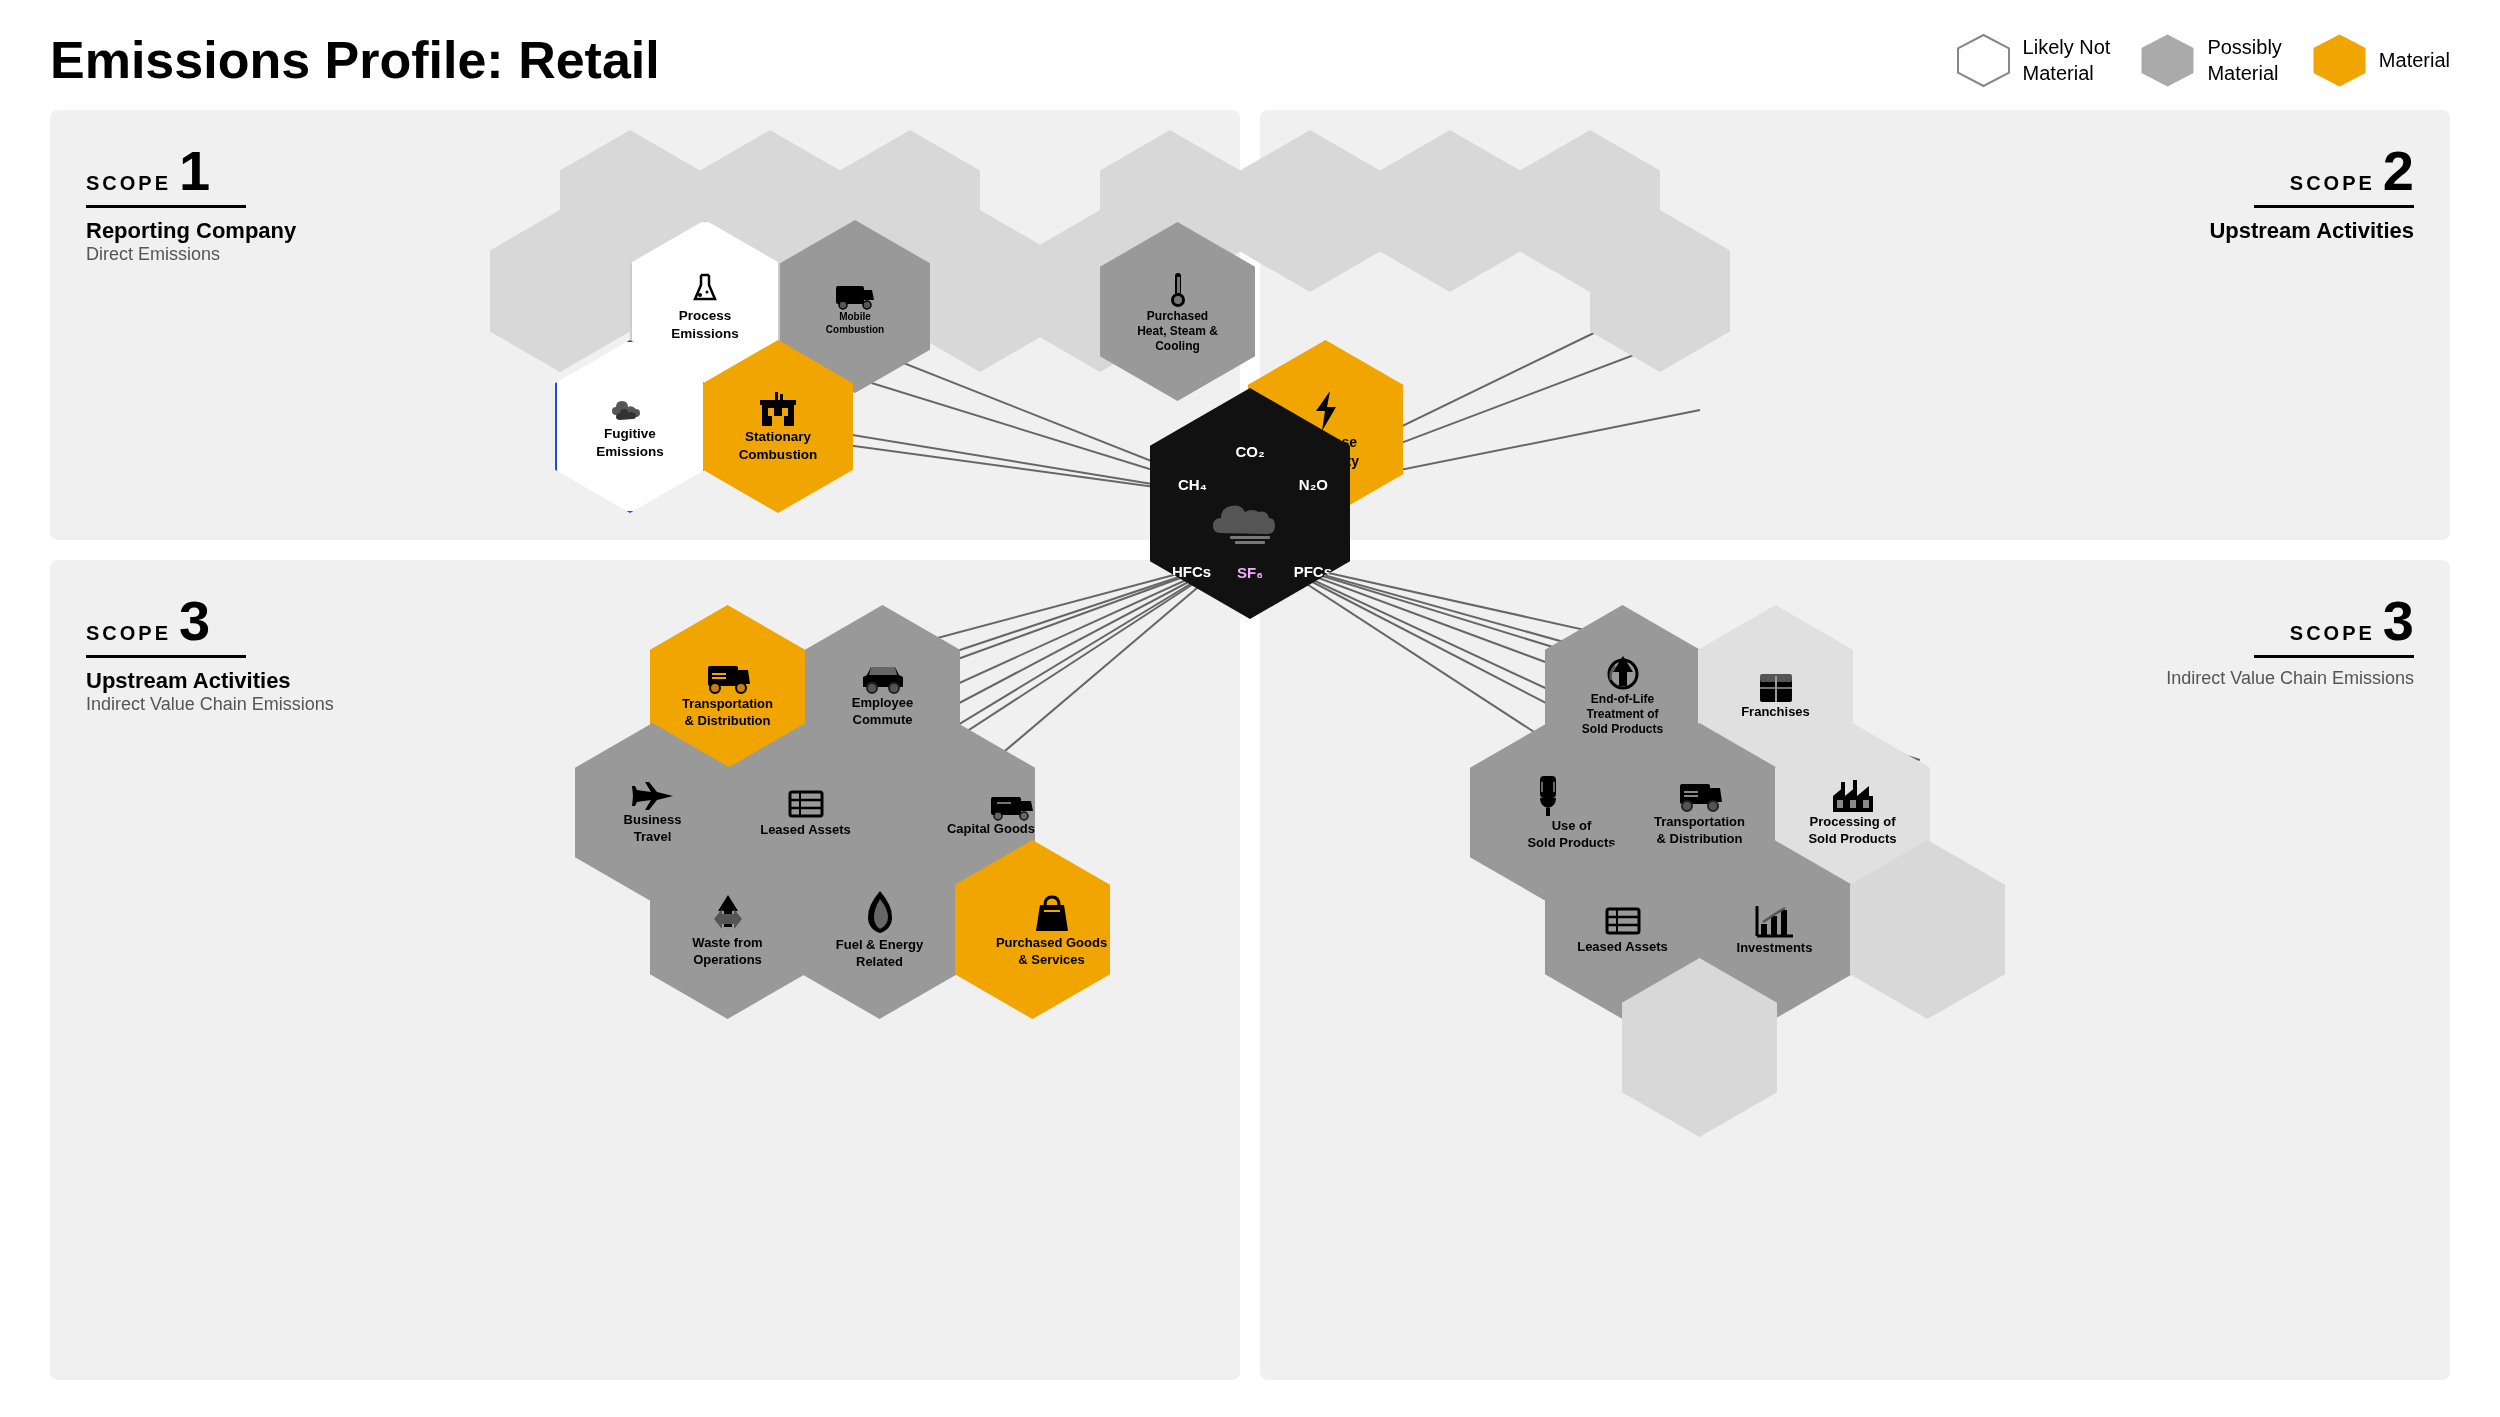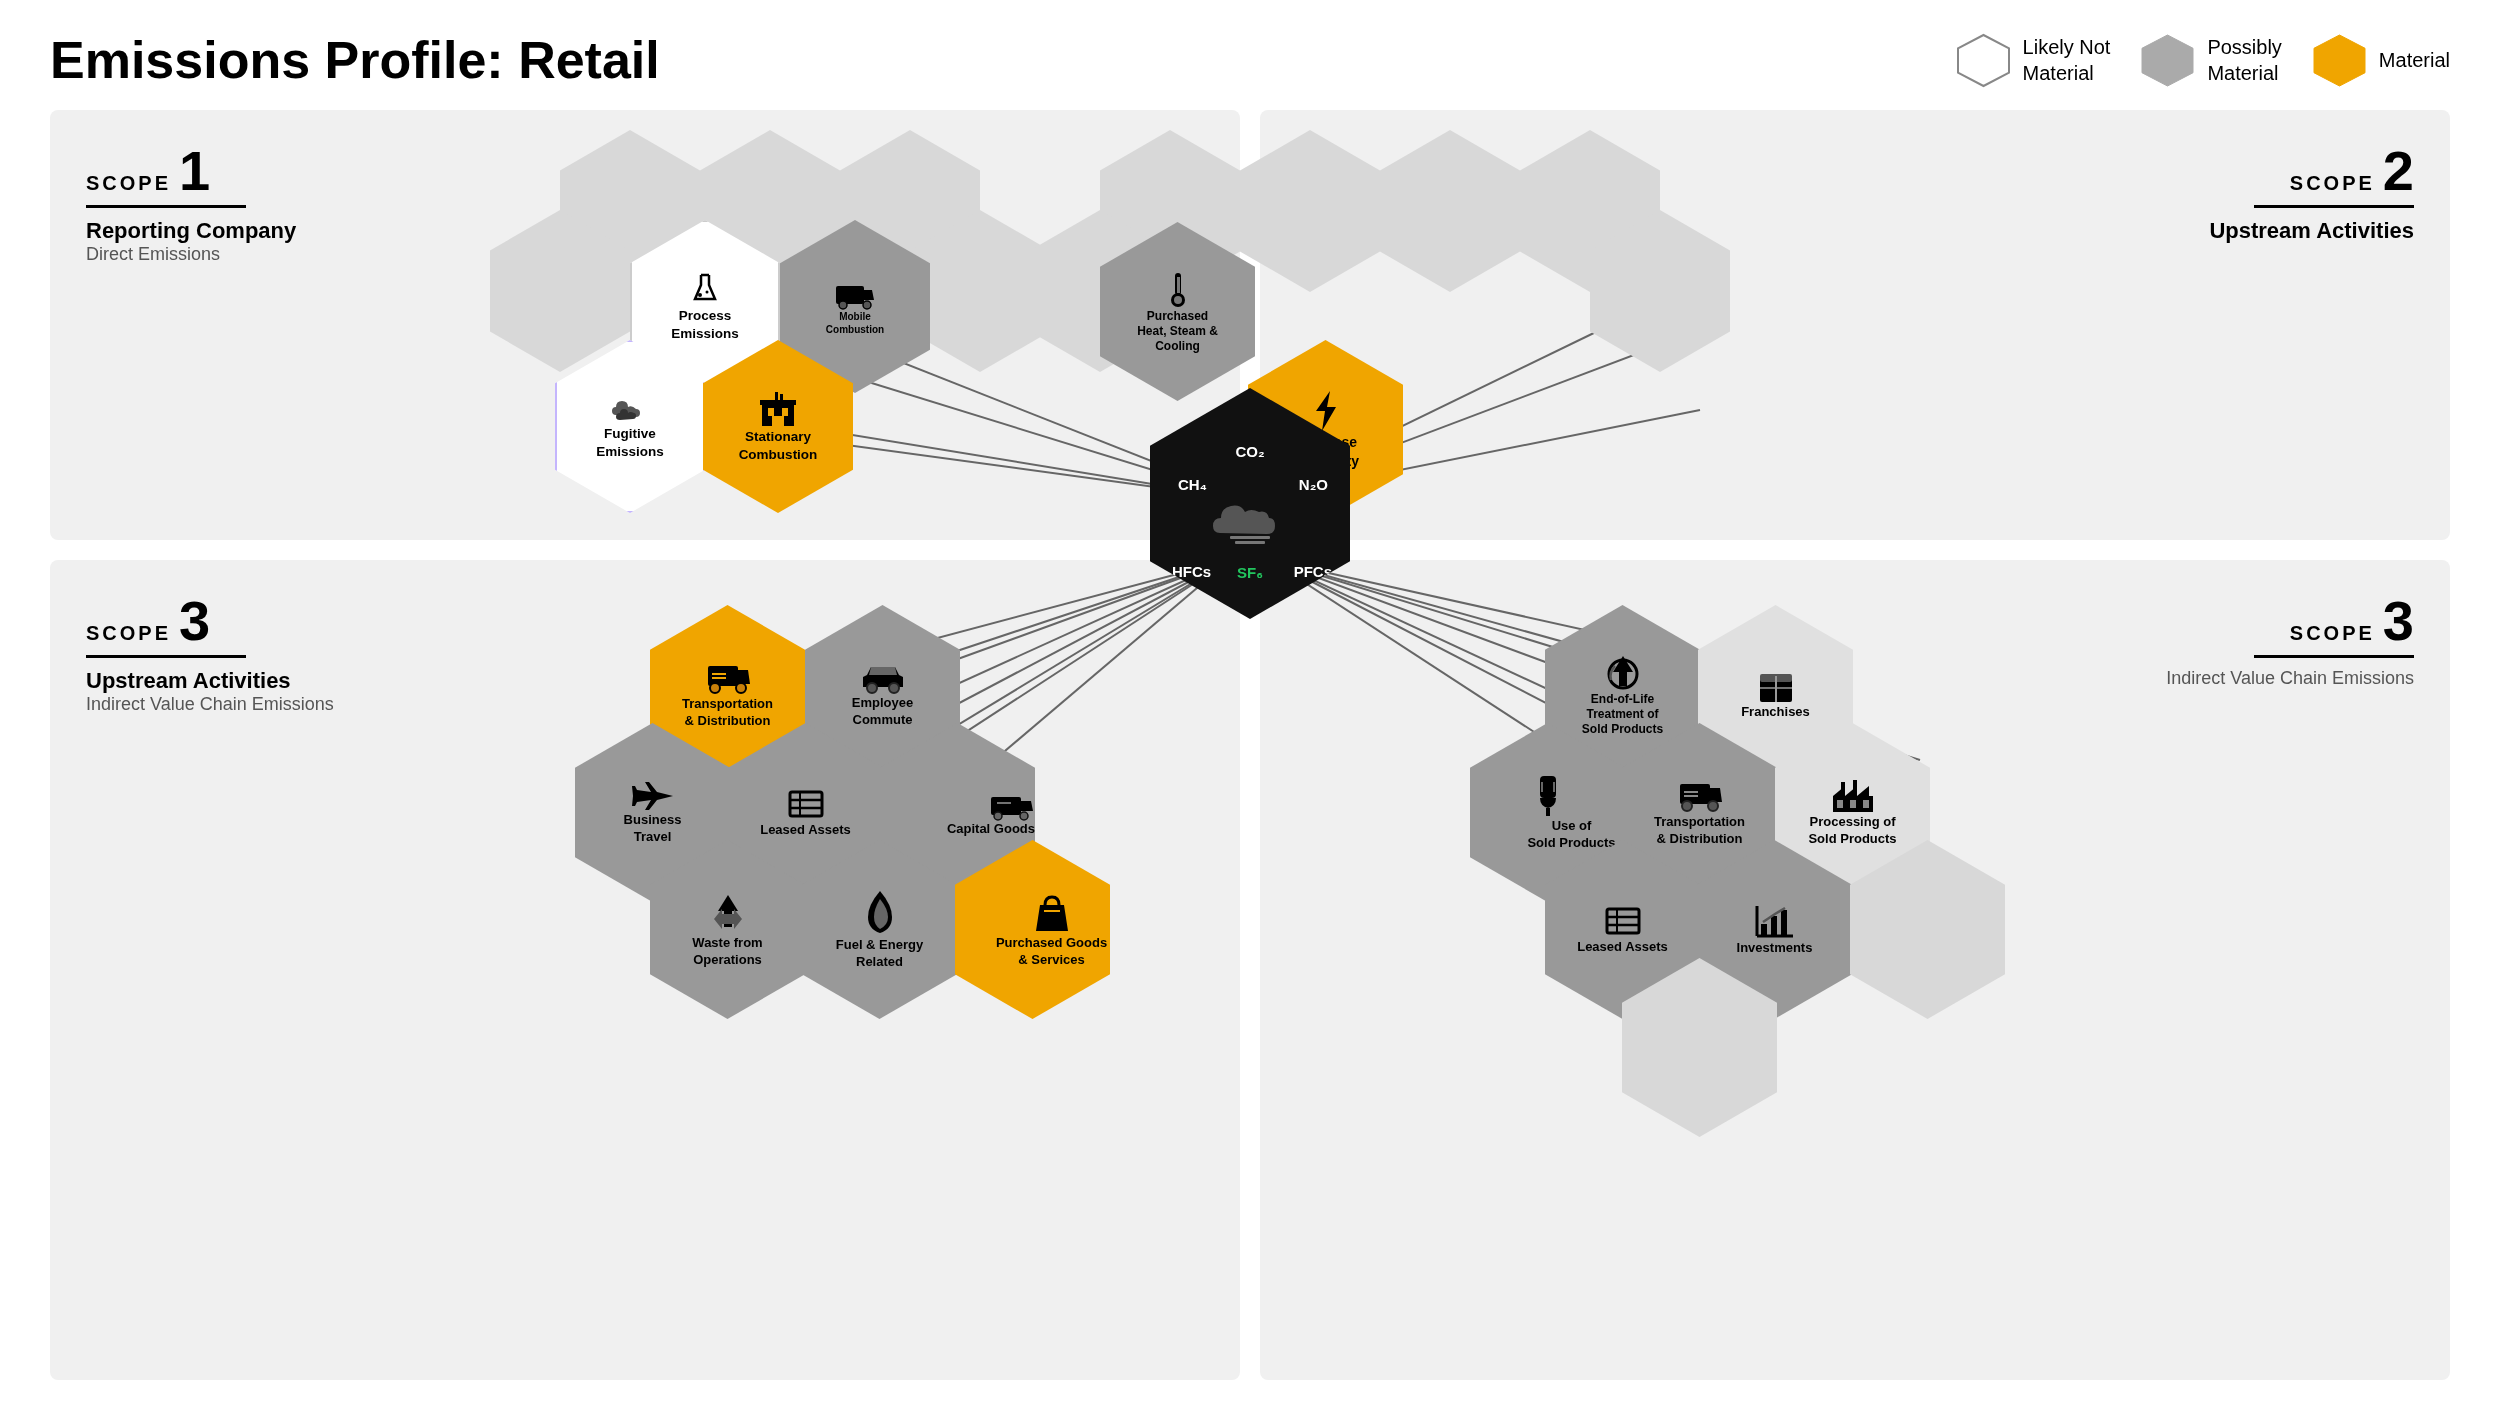--- a/index.html
+++ b/index.html
@@ -172,21 +172,21 @@
     <div style="position:absolute;left:780px;top:220px;width:150px;height:173px;clip-path:polygon(50% 0%,100% 25%,100% 75%,50% 100%,0% 75%,0% 25%);background:#999;display:flex;flex-direction:column;align-items:center;justify-content:center;">
       <svg width="42" height="32" viewBox="0 0 42 32">
         <rect x="2" y="8" width="28" height="18" rx="2" fill="#000"></rect>
         <path d="M30 12 L38 12 L40 22 L30 22 Z" fill="#000"></path>
         <circle cx="9" cy="27" r="4" fill="#555" stroke="#000" stroke-width="1.5"></circle>
         <circle cx="33" cy="27" r="4" fill="#555" stroke="#000" stroke-width="1.5"></circle>
       </svg>
       <div style="font-size:10px;font-weight:600;text-align:center;line-height:1.3;">Mobile<br>Combustion</div>
     </div>
 
-    <div style="position:absolute;left:555px;top:340px;width:150px;height:173px;clip-path:polygon(50% 0%,100% 25%,100% 75%,50% 100%,0% 75%,0% 25%);background:#fff;border:2px solid #c4b5fd;display:flex;flex-direction:column;align-items:center;justify-content:center;">
+    <div style="position:absolute;left:555px;top:340px;width:150px;height:173px;clip-path:polygon(50% 0%,100% 25%,100% 75%,50% 100%,0% 75%,0% 25%);background:#fff;border:2px solid #1d4ed8;display:flex;flex-direction:column;align-items:center;justify-content:center;">
       <svg width="44" height="32" viewBox="0 0 44 32">
         <path d="M8 22 Q4 22 4 18 Q4 14 8 14 Q8 8 14 8 Q20 8 20 14 Q24 12 28 16 Q32 16 32 20 Q32 24 28 24 Z" fill="#555"></path>
         <path d="M12 27 Q8 27 8 24 Q8 20 12 20 Q12 16 16 16 Q20 16 20 20 Q22 18 26 20 Q28 20 28 23 Q28 26 25 26 Z" fill="#333"></path>
       </svg>
       <div style="font-size:13.5px;font-weight:600;text-align:center;line-height:1.3;">Fugitive<br>Emissions</div>
     </div>
 
     <div style="position:absolute;left:703px;top:340px;width:150px;height:173px;clip-path:polygon(50% 0%,100% 25%,100% 75%,50% 100%,0% 75%,0% 25%);background:#f0a500;display:flex;flex-direction:column;align-items:center;justify-content:center;">
       <svg width="40" height="38" viewBox="0 0 40 38">
         <rect x="4" y="12" width="32" height="24" fill="#000"></rect>
@@ -230,21 +230,21 @@
       <div style="color:#fff;font-size:15px;font-weight:700;position:absolute;top:88px;left:28px;">CH₄</div>
       <div style="color:#fff;font-size:15px;font-weight:700;position:absolute;top:88px;right:22px;">N₂O</div>
 
       <svg width="90" height="60" viewBox="0 0 90 60" style="position:absolute;top:100px;">
         <path d="M15 45 Q8 45 8 38 Q8 30 16 30 Q16 20 26 18 Q36 16 40 24 Q46 20 54 24 Q62 22 64 30 Q70 30 70 38 Q70 46 62 46 Z" fill="#555"></path>
         <rect x="25" y="48" width="40" height="3" fill="#777" rx="1"></rect>
         <rect x="30" y="53" width="30" height="3" fill="#777" rx="1"></rect>
       </svg>
       <div style="color:#fff;font-size:15px;font-weight:700;position:absolute;top:175px;left:22px;">HFCs</div>
       <div style="color:#fff;font-size:15px;font-weight:700;position:absolute;top:175px;right:18px;">PFCs</div>
-      <div style="color:#22c55e;font-size:15px;font-weight:700;position:absolute;bottom:38px;left:50%;transform:translateX(-50%);white-space:nowrap;">SF₆</div>
+      <div style="color:#f0abfc;font-size:15px;font-weight:700;position:absolute;bottom:38px;left:50%;transform:translateX(-50%);white-space:nowrap;">SF₆</div>
     </div>
 
     <div style="position:absolute;left:650px;top:605px;width:155px;height:179px;clip-path:polygon(50% 0%,100% 25%,100% 75%,50% 100%,0% 75%,0% 25%);background:#f0a500;display:flex;flex-direction:column;align-items:center;justify-content:center;">
       <svg width="44" height="36" viewBox="0 0 44 36">
         <rect x="2" y="6" width="30" height="20" rx="2" fill="#000"></rect>
         <path d="M32 10 L42 10 L44 24 L32 24 Z" fill="#000"></path>
         <circle cx="9" cy="28" r="5" fill="#c8800a" stroke="#000" stroke-width="2"></circle>
         <circle cx="35" cy="28" r="5" fill="#c8800a" stroke="#000" stroke-width="2"></circle>
         <line x1="6" y1="14" x2="20" y2="14" stroke="#f0a500" stroke-width="2"></line>
         <line x1="6" y1="18" x2="20" y2="18" stroke="#f0a500" stroke-width="2"></line>

